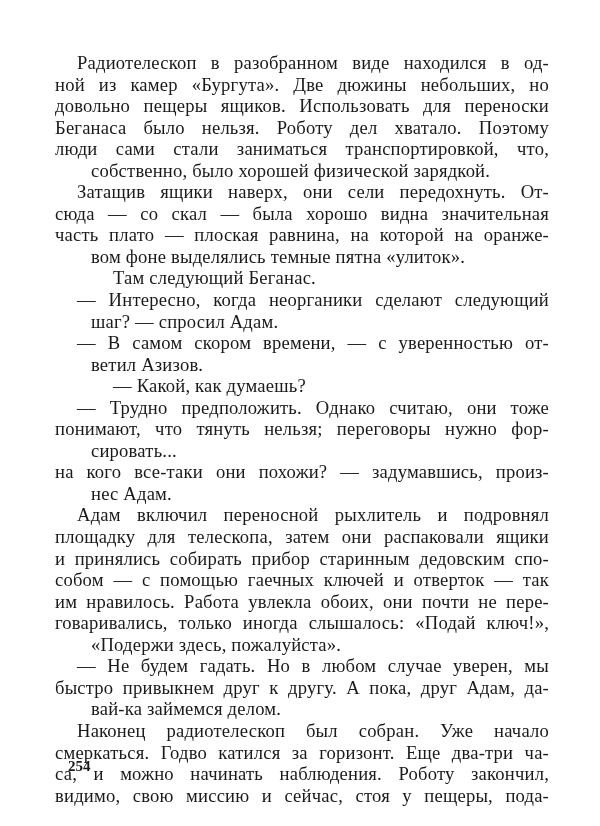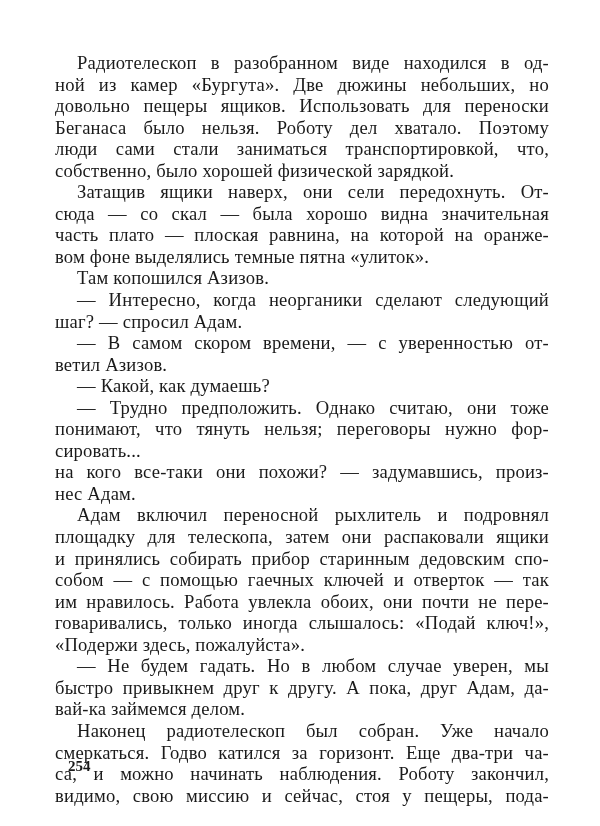--- a/index.html
+++ b/index.html
@@ -6,21 +6,21 @@
   body { width: 600px; height: 826px; position: relative; overflow: hidden; }
   .page {
     position: absolute; left: 55px; top: 52px; width: 494px;
     font-family: "Liberation Serif", "DejaVu Serif", serif;
     font-size: 18.6px; line-height: 21.55px; color: #1a1a1a;
   }
   .line {
     display: block; white-space: nowrap; text-align: justify;
     text-align-last: justify; height: 21.55px; letter-spacing: 0.2px;
   }
-  .line.last { text-align-last: left; }
+  .line.last { text-align-last: left; margin-left: 36px; }
   .line.indent { padding-left: 22px; }
   .page-number {
     position: absolute; left: 68px; top: 758px;
     font-family: "Liberation Serif", "DejaVu Serif", serif;
     font-size: 15px; font-weight: bold; color: #1a1a1a;
   }
 </style>
 </head>
 <body>
 
@@ -33,21 +33,21 @@
       <span class="line">люди сами стали заниматься  транспортировкой, что,</span>
       <span class="line last">собственно, было хорошей физической зарядкой.</span>
     </div>
     <div>
       <span class="line indent">Затащив ящики наверх, они сели передохнуть. От-</span>
       <span class="line">сюда — со скал — была хорошо видна значительная</span>
       <span class="line">часть плато — плоская равнина, на которой на оранже-</span>
       <span class="line last">вом фоне выделялись темные пятна «улиток».</span>
     </div>
     <div>
-      <span class="line indent last">Там копошился Азизов.</span>
+      <span class="line indent last">Там следующий Беганас.</span>
     </div>
     <div>
       <span class="line indent">— Интересно, когда неорганики сделают следующий</span>
       <span class="line last">шаг? — спросил Адам.</span>
     </div>
     <div>
       <span class="line indent">— В самом скором времени, — с уверенностью от-</span>
       <span class="line last">ветил Азизов.</span>
     </div>
     <div>

